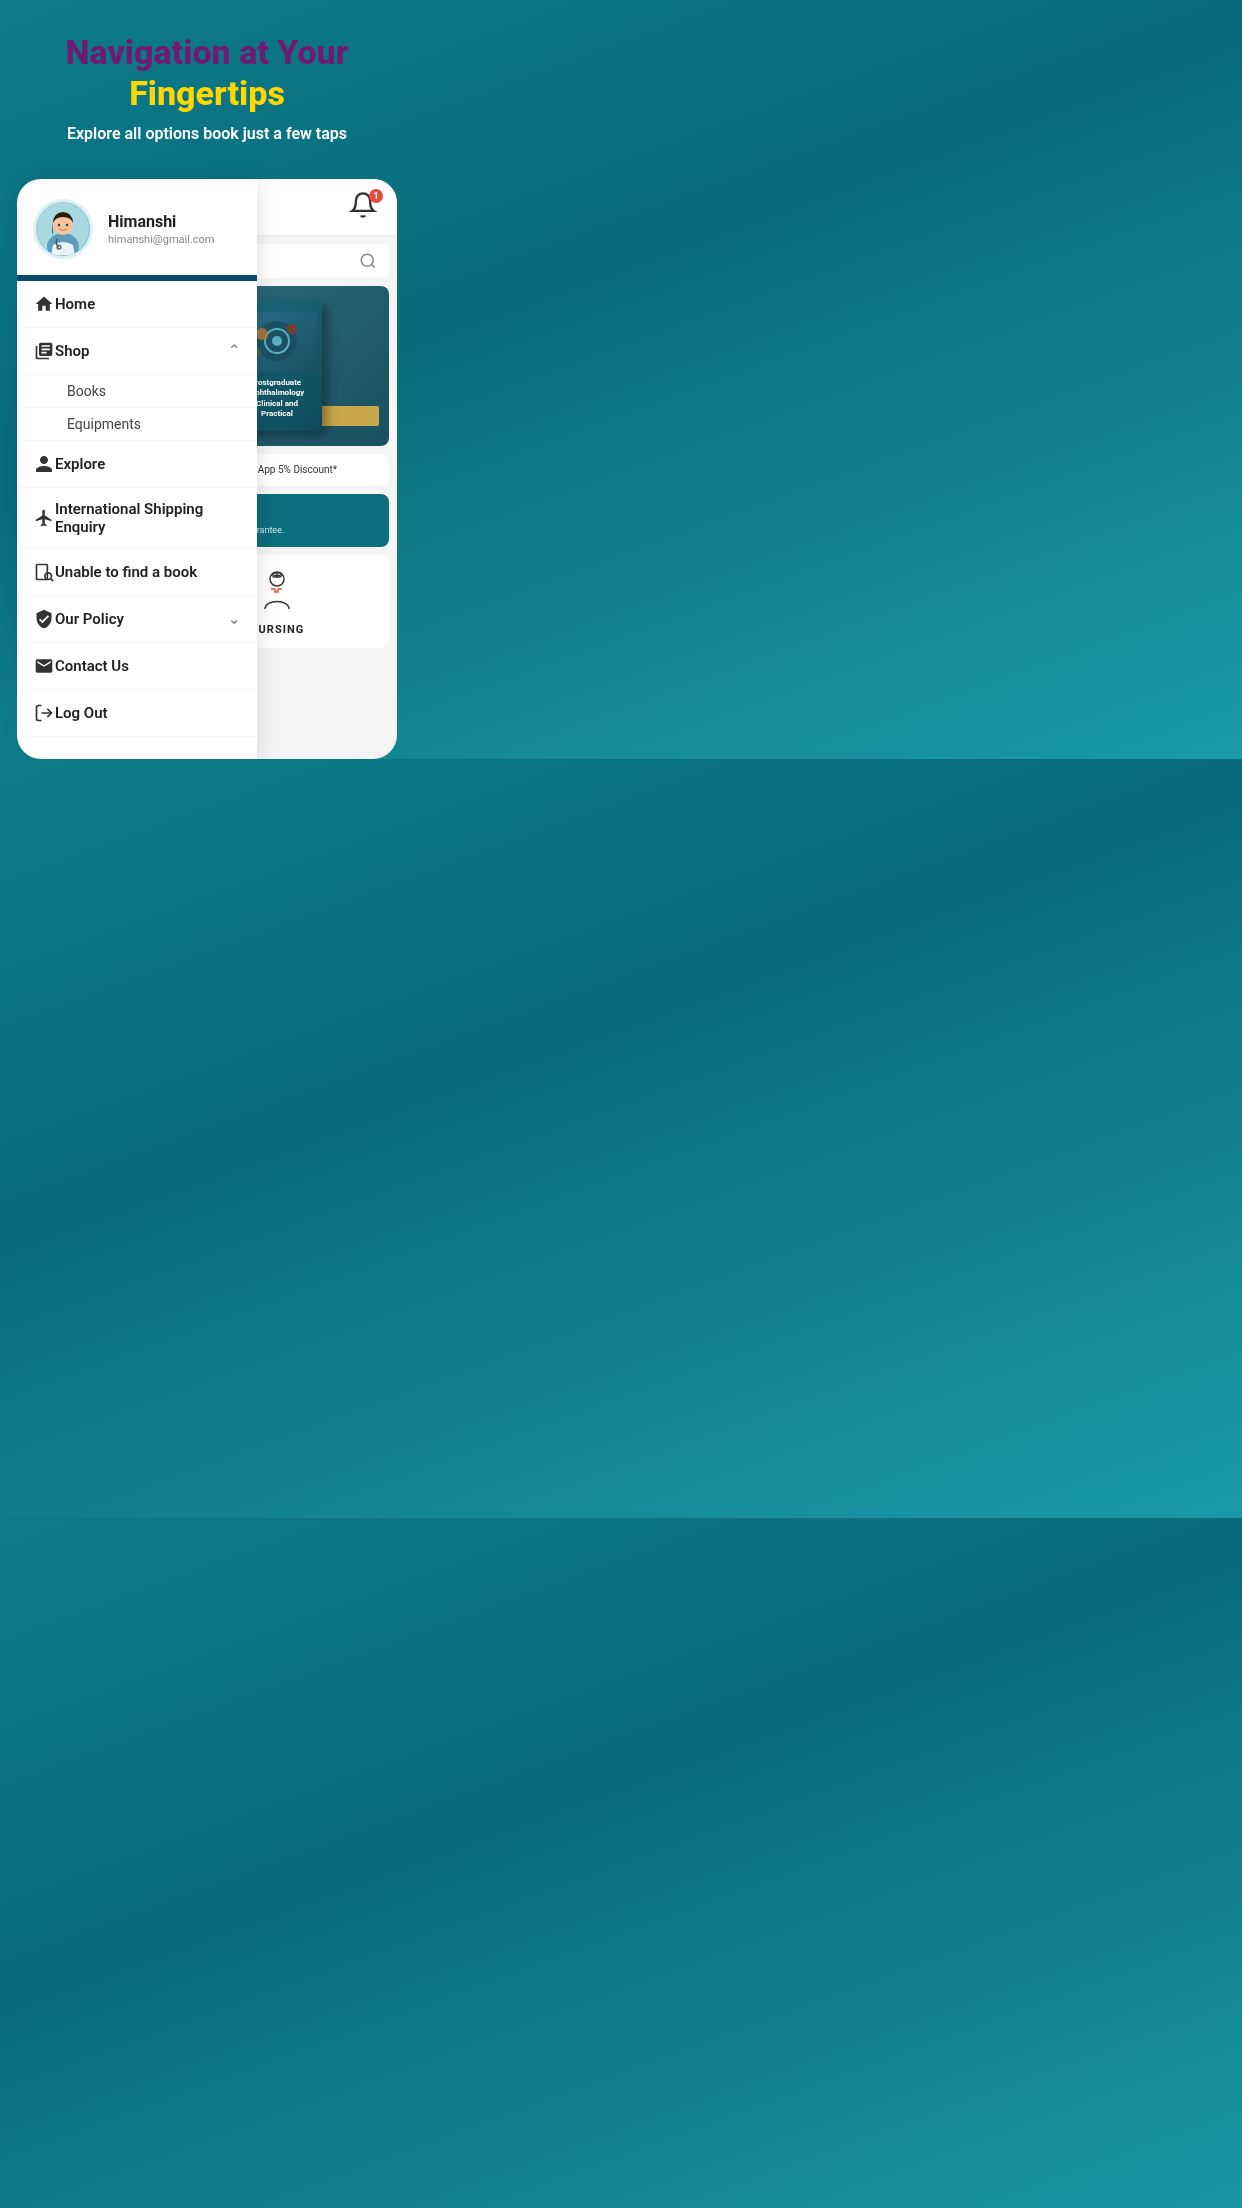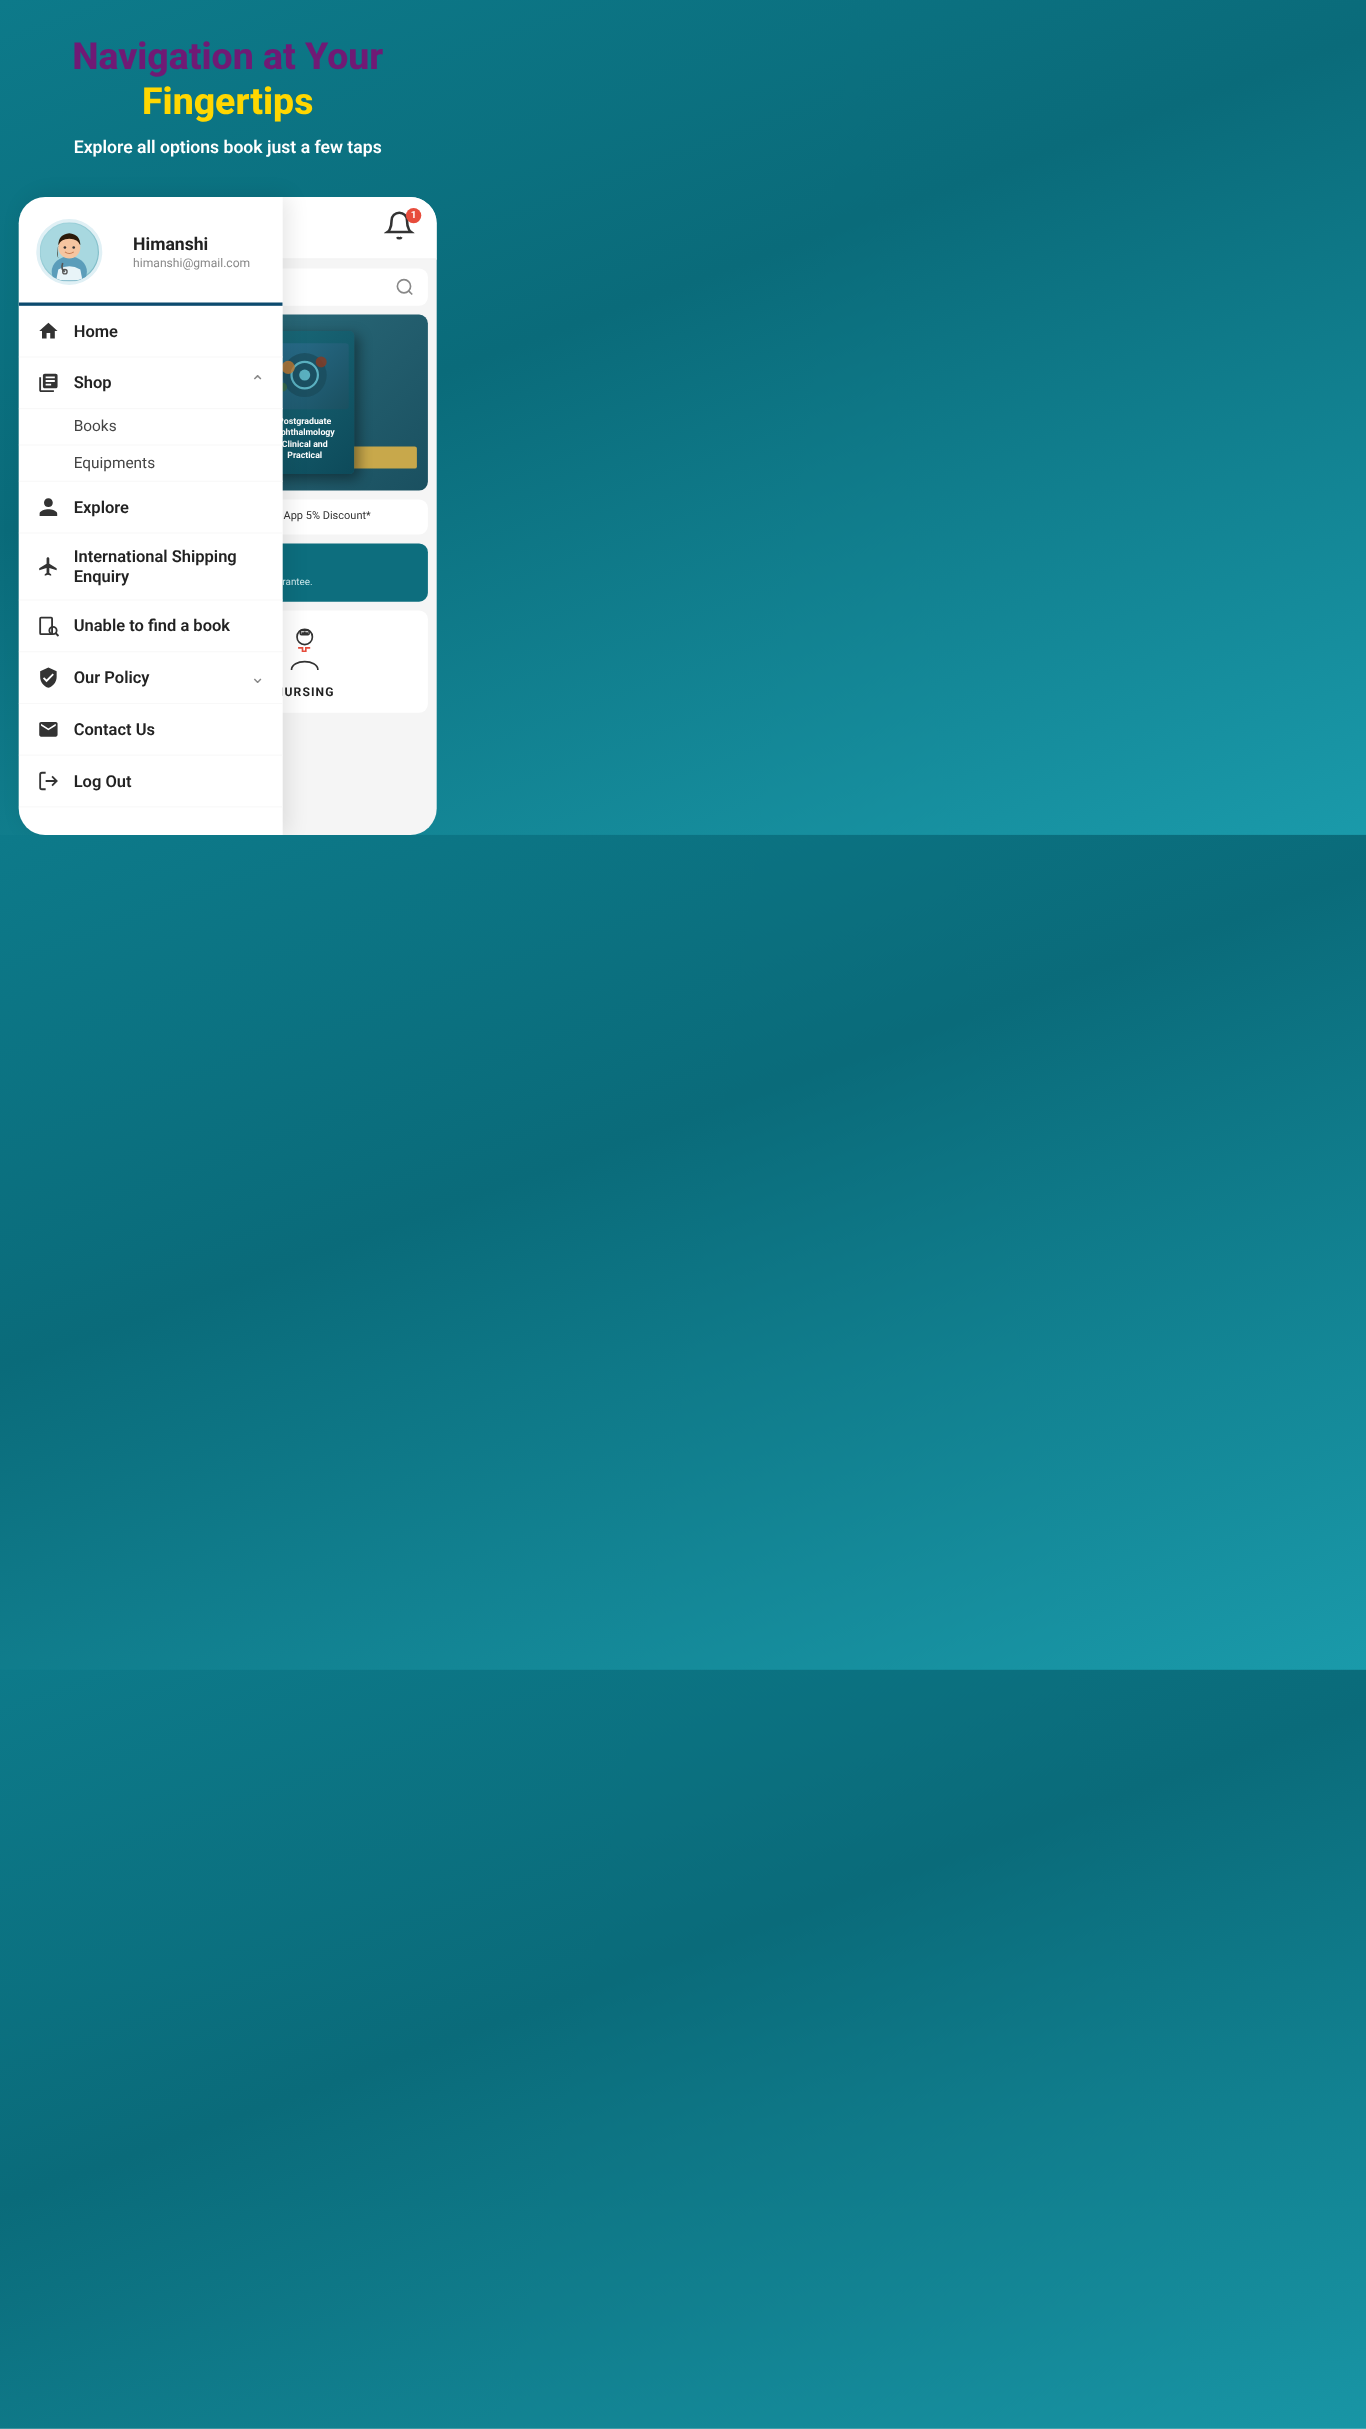--- a/index.html
+++ b/index.html
@@ -224,22 +224,22 @@
       border-radius: 24px 0 0 24px;
       z-index: 10;
       overflow-y: auto;
       box-shadow: 4px 0 20px rgba(0,0,0,0.1);
     }
 
     .drawer-profile {
       padding: 20px 16px 16px;
       display: flex;
       align-items: center;
-      gap: 28px;
-      border-bottom: 3px solid #0c4a6e;
+      gap: 15px;
+      border-bottom: 6px solid #0c4a6e;
     }
 
     .avatar {
       width: 60px;
       height: 60px;
       border-radius: 50%;
       background: linear-gradient(135deg, #a8d8e0, #7ab8c4);
       overflow: hidden;
       flex-shrink: 0;
       display: flex;
@@ -265,21 +265,20 @@
 
     .profile-email {
       font-size: 11px;
       color: #888;
       margin-top: 2px;
     }
 
     .nav-item {
       display: flex;
       align-items: center;
-      gap: 12px;
       padding: 12px 16px;
       cursor: pointer;
       border-bottom: 1px solid #f8f8f8;
       position: relative;
     }
 
     .nav-item-icon {
       width: 22px;
       height: 22px;
       display: flex;

